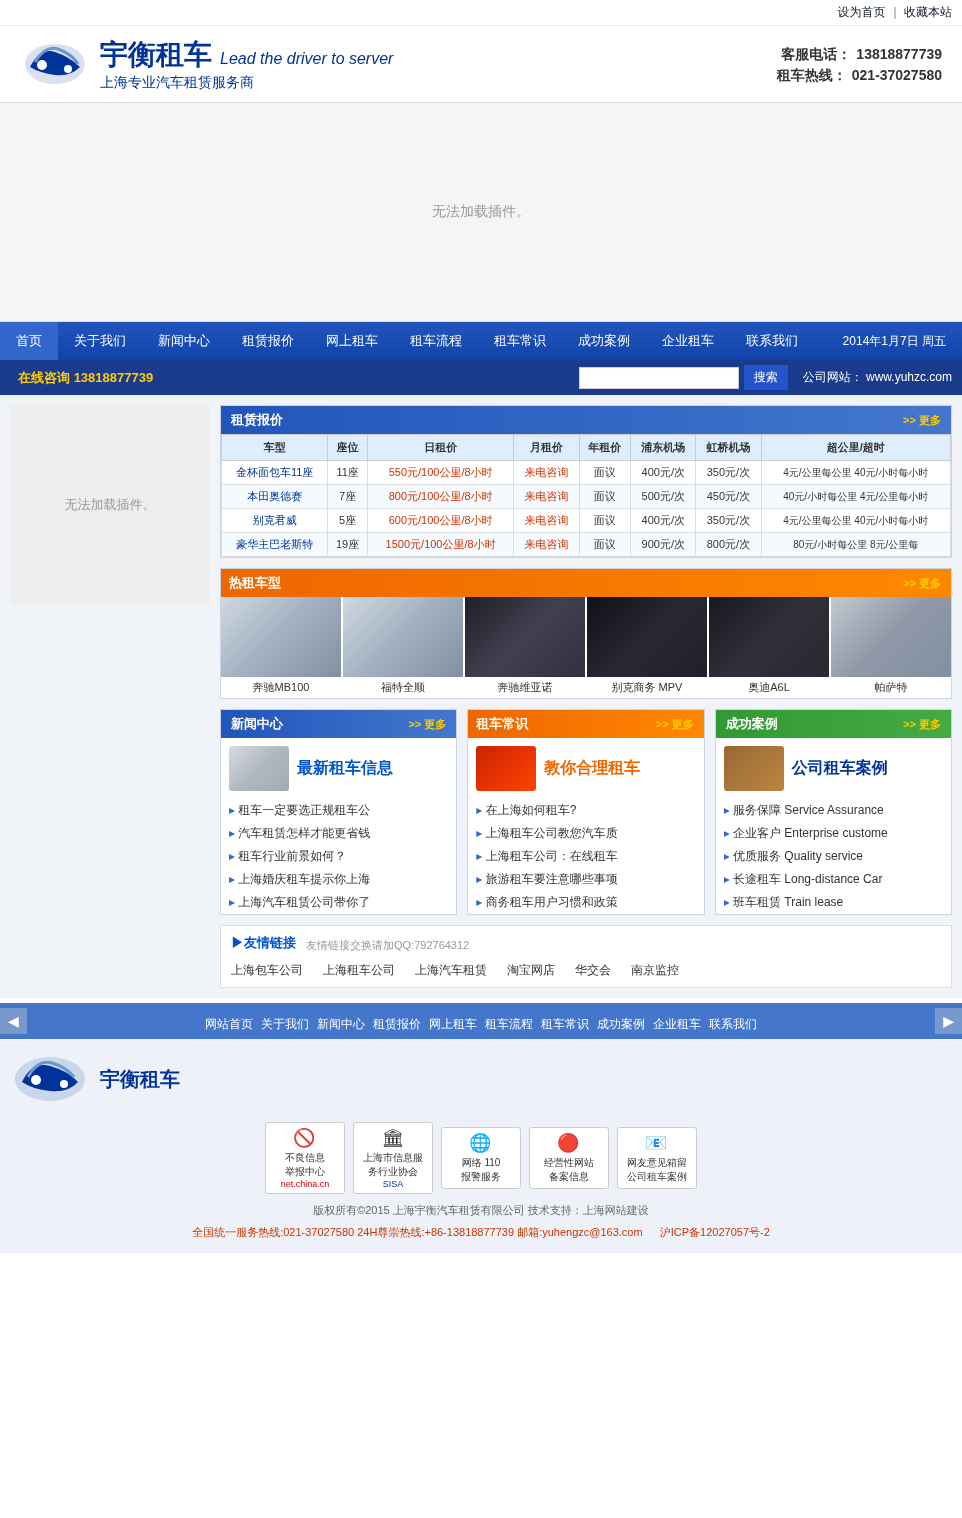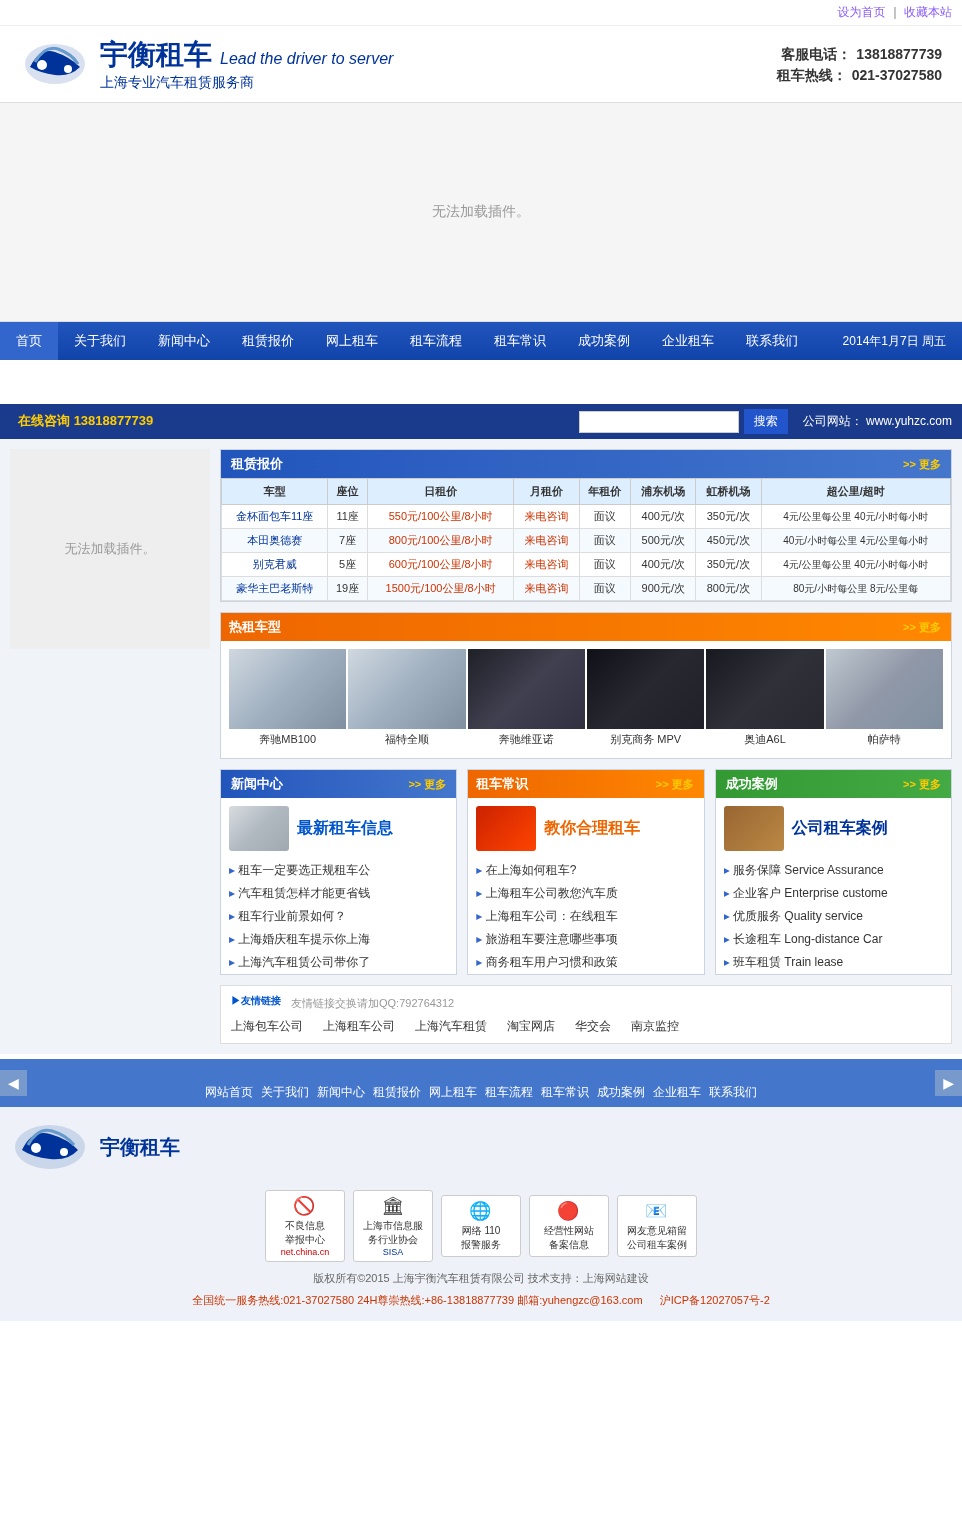--- a/index.html
+++ b/index.html
@@ -1,20 +1,20 @@
 <!DOCTYPE html>
 <html><head>
   <meta charset="utf-8">
   <style>
     * { margin: 0; padding: 0; box-sizing: border-box; }
     body { font-family: 'SimSun', '宋体', sans-serif; font-size: 12px; background: #fff; color: #333; width: 962px; }
 
     
     .top-bar { text-align: right; padding: 4px 10px; font-size: 12px; color: #666; background: #fff; border-bottom: 1px solid #eee; }
-    .top-bar a { color: #8b5cf6; text-decoration: none; margin-top: 16px; }
+    .top-bar a { color: #0f172a; text-decoration: none; margin-top: 16px; }
 
     
     .header { display: flex; justify-content: space-between; align-items: center; padding: 10px 20px; background: #fff; }
     .header-logo { display: flex; align-items: center; }
     .logo-icon { width: 70px; height: 55px; }
     .logo-text { margin-left: 10px; }
     .logo-text .brand { font-size: 28px; font-weight: bold; color: #003399; }
     .logo-text .slogan { font-size: 16px; color: #003399; font-style: italic; }
     .logo-text .subtitle { font-size: 14px; color: #003399; }
     .header-contact { text-align: right; }
@@ -25,21 +25,21 @@
     
     .banner-area { background: #f5f5f5; min-height: 220px; display: flex; align-items: center; justify-content: center; color: #999; font-size: 14px; border-top: 1px solid #ddd; border-bottom: 1px solid #ddd; }
 
     
     .nav-bar { background: linear-gradient(to bottom, #2255bb, #1144aa); display: flex; align-items: center; padding: 0; }
     .nav-item { color: #fff; padding: 10px 16px; cursor: pointer; font-size: 13px; text-decoration: none; display: inline-block; }
     .nav-item:hover, .nav-item.active { background: #3366cc; }
     .nav-date { margin-left: auto; color: #fff; padding: 10px 16px; font-size: 12px; }
 
     
-    .sub-nav { background: #1a3a8c; display: flex; align-items: flex-start; padding: 5px 10px; margin-top: 44px; }
+    .sub-nav { background: #1a3a8c; display: flex; align-items: center; padding: 5px 10px; }
     .online-consult { color: #ffcc00; font-size: 13px; font-weight: bold; padding: 3px 8px; }
     .search-area { margin-left: auto; display: flex; align-items: center; gap: 5px; }
     .search-input { border: 1px solid #ccc; padding: 3px 8px; width: 160px; font-size: 12px; }
     .search-btn { background: #2255cc; color: #fff; border: none; padding: 4px 10px; cursor: pointer; font-size: 12px; }
     .website-label { color: #fff; font-size: 12px; margin-left: 10px; }
 
     
     .main-content { display: flex; gap: 10px; padding: 10px; background: #f0f4f8; }
     .sidebar { width: 200px; flex-shrink: 0; }
     .content-area { flex: 1; }
@@ -54,46 +54,46 @@
     .section-header-green { background: linear-gradient(to right, #339933, #44aa44); }
 
     
     .price-table { width: 100%; border-collapse: collapse; background: #fff; font-size: 11px; }
     .price-table th { background: #ddeeff; padding: 5px 4px; border: 1px solid #ccc; text-align: center; color: #333; font-weight: bold; }
     .price-table td { padding: 4px 4px; border: 1px solid #ddd; text-align: center; vertical-align: middle; }
     .price-table tr:nth-child(even) { background: #f5faff; }
 
     
     .hot-cars-section { background: #fff; margin-top: 10px; }
-    .hot-cars-grid { display: flex; gap: 2px; padding: 8px; overflow: hidden; }
+    .hot-cars-grid { display: flex; gap: 2px; padding: 0; overflow: hidden; }
     .car-item { flex: 1; text-align: center; }
     .car-img { width: 100%; height: 80px; background: #ccc; display: flex; align-items: center; justify-content: center; overflow: hidden; }
     .car-name { font-size: 11px; color: #333; padding: 3px 0; }
 
     
     .three-cols { display: flex; gap: 10px; margin-top: 10px; }
     .col-third { flex: 1; background: #fff; }
 
     .news-item { padding: 3px 8px; }
     .news-item a { color: #333; text-decoration: none; font-size: 12px; display: block; overflow: hidden; text-overflow: ellipsis; white-space: nowrap; }
     .news-item a:before { content: '▸ '; color: #3366cc; }
     .section-img-header { padding: 8px; display: flex; align-items: center; gap: 8px; }
     .section-img-placeholder { width: 60px; height: 45px; background: #ccc; flex-shrink: 0; border-radius: 3px; }
     .section-title-text { font-size: 16px; color: #0055cc; font-weight: bold; }
     .section-title-text.orange { color: #ee6600; }
 
     
     .friendly-links { background: #fff; margin-top: 10px; padding: 8px 10px; border: 1px solid #ddd; }
-    .fl-header { color: #0055cc; font-size: 10px; font-weight: bold; margin-bottom: 5px; }
+    .fl-header { color: #0055cc; font-size: 13px; font-weight: bold; margin-bottom: 5px; }
     .fl-sub { font-size: 11px; color: #999; }
     .fl-links { display: flex; gap: 20px; margin-top: 5px; flex-wrap: wrap; }
     .fl-link { color: #333; text-decoration: none; font-size: 12px; }
 
     
-    .bottom-nav { background: #4477cc; padding: 6px 10px; display: flex; gap: 8px; justify-content: center; flex-wrap: wrap; margin-top: 19px; }
+    .bottom-nav { background: #4477cc; padding: 6px 10px; display: flex; gap: 8px; justify-content: center; flex-wrap: wrap; margin-top: 7px; }
     .bottom-nav a { color: #fff; text-decoration: none; font-size: 12px; }
 
     
     .footer { background: #eef2f8; padding: 10px; text-align: center; }
     .footer-badges { display: flex; gap: 8px; align-items: center; justify-content: center; flex-wrap: wrap; padding: 5px 0; }
     .badge-item { display: flex; flex-direction: column; align-items: center; border: 1px solid #ccc; padding: 4px 8px; font-size: 10px; background: #fff; border-radius: 3px; min-width: 80px; }
     .badge-icon { font-size: 18px; margin-bottom: 2px; }
     .copyright { font-size: 11px; color: #666; padding: 4px 0; }
     .icp { font-size: 11px; color: #cc3300; padding: 3px 0; }
 

